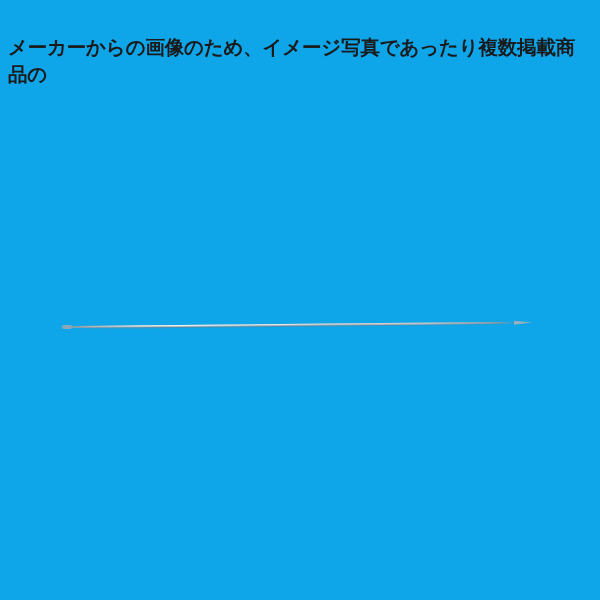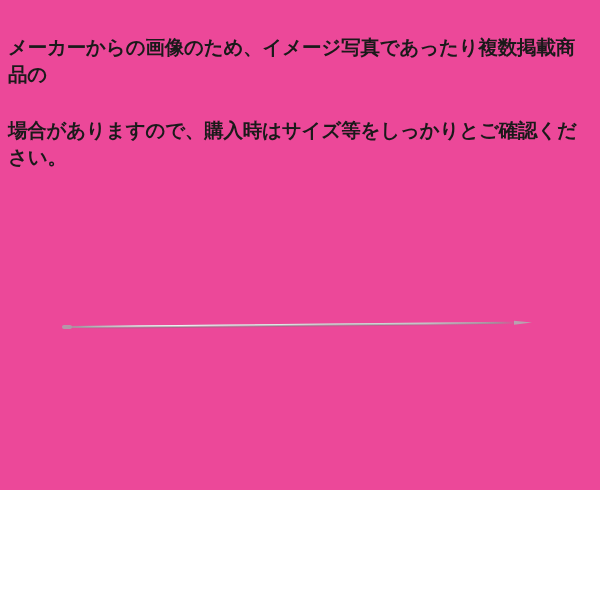--- a/index.html
+++ b/index.html
@@ -9,22 +9,22 @@
   }
   body {
     width: 600px;
     height: 600px;
     overflow: hidden;
     font-family: "Liberation Sans", sans-serif;
   }
   .product-image {
     position: relative;
     width: 600px;
-    height: 490px;
-    background: #ec4899;
+    height: 600px;
+    background: #0ea5e9;
   }
   .disclaimer {
     position: absolute;
     left: 0;
     top: 0;
     width: 600px;
     box-sizing: border-box;
     padding: 6px 8px 0 8px;
     color: #1a1a1a;
     font-family: "Liberation Sans", sans-serif;
@@ -120,21 +120,20 @@
     opacity: 0.8;
   }
 </style>
 </head>
 <body>
 
 <div class="product-image">
 
   <div class="disclaimer">
     <span class="disclaimer-line">メーカーからの画像のため、イメージ写真であったり複数掲載商品の</span>
-    <span class="disclaimer-line">場合がありますので、購入時はサイズ等をしっかりとご確認ください。</span>
   </div>
 
   <div class="skewer-wrap">
     <div class="skewer">
       <div class="skewer-butt"></div>
       <div class="skewer-shaft"></div>
       <div class="skewer-shadow"></div>
       <div class="skewer-highlight"></div>
       <div class="skewer-tip"></div>
     </div>

